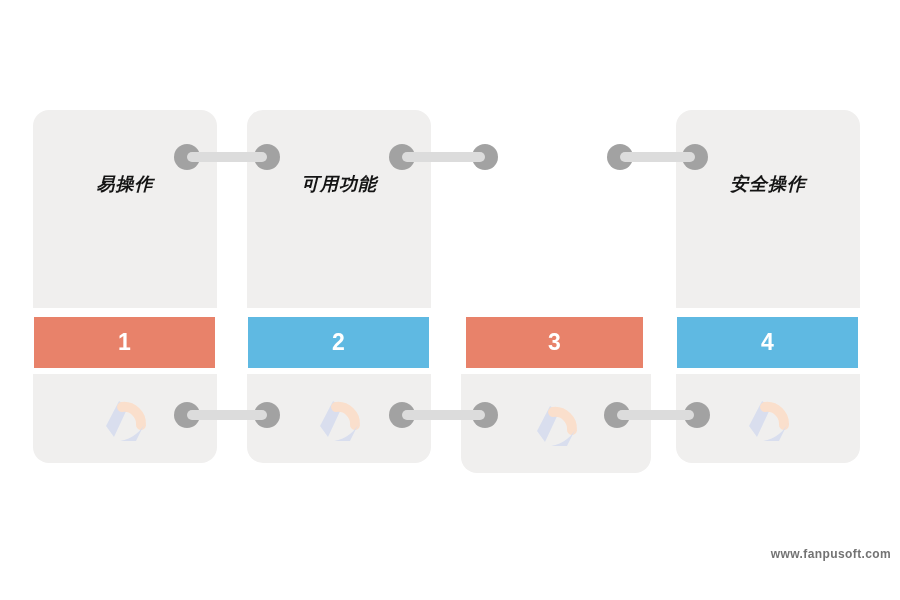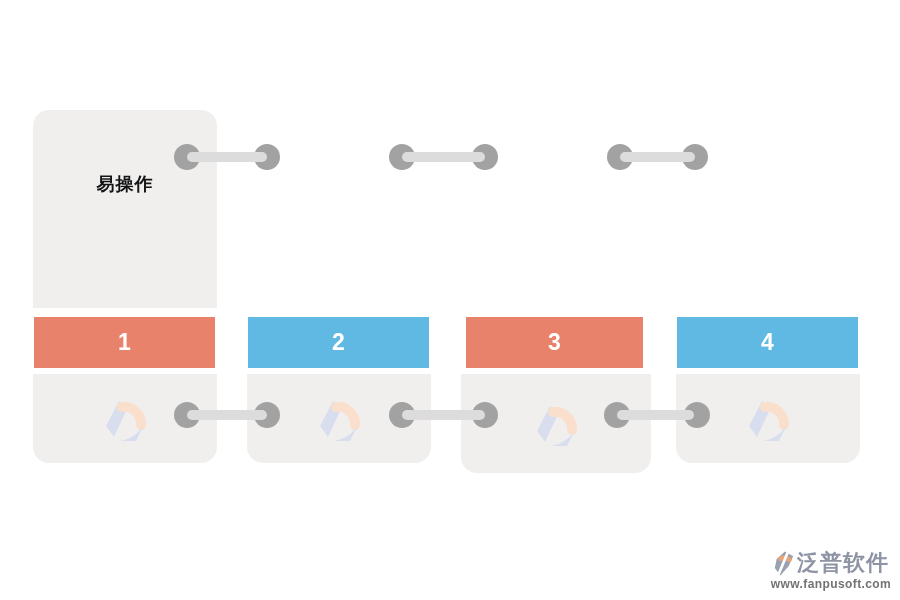--- a/index.html
+++ b/index.html
@@ -17,21 +17,21 @@
 
   .sec-top{
     position:absolute;left:0;right:0;top:0;height:198px;
     background:#f0efee;border-radius:16px 16px 0 0;
     display:flex;justify-content:center;align-items:flex-start;
   }
   .card-3 .sec-top{top:8px;height:187px;}
 
   .card-title{
     margin-top:62px;font-size:18px;font-weight:700;color:#141414;
-    text-align:center;line-height:1.35;letter-spacing:1px;
+    text-align:center;line-height:1.35;letter-spacing:1px;font-style:italic;
   }
   .card-3 .card-title{margin-top:50px;max-width:118px;}
 
   .bar{
     position:absolute;left:1px;right:2px;top:207px;height:51px;
     display:flex;align-items:center;justify-content:center;
   }
   .card-3 .bar{left:5px;right:8px;}
   .bar-num{color:#ffffff;font-size:23px;font-weight:700;}
 
@@ -67,20 +67,23 @@
   <div class="sec-bottom">
     <svg class="watermark" width="48" height="46" viewBox="0 0 48 46">
       <path d="M5,30 L18,5 L27,11 L13,41 Z" fill="#d8deef"></path>
       <path d="M21,11 A17,17 0 0 1 40,29" fill="none" stroke="#fbdfcb" stroke-width="10" stroke-linecap="round"></path>
       <path d="M19,45 C31,43 41,35 45,25 L35,45 Z" fill="#d8deef"></path>
     </svg>
   </div>
 </div>
 
 <div class="card card-2">
+  <div class="sec-top">
+    <div class="card-title">可用功能</div>
+  </div>
   <div class="bar" style="background-color: rgb(95, 185, 226);">
     <span class="bar-num">2</span>
   </div>
   <div class="sec-bottom">
     <svg class="watermark" width="48" height="46" viewBox="0 0 48 46">
       <path d="M5,30 L18,5 L27,11 L13,41 Z" fill="#d8deef"></path>
       <path d="M21,11 A17,17 0 0 1 40,29" fill="none" stroke="#fbdfcb" stroke-width="10" stroke-linecap="round"></path>
       <path d="M19,45 C31,43 41,35 45,25 L35,45 Z" fill="#d8deef"></path>
     </svg>
   </div>
@@ -93,20 +96,23 @@
   <div class="sec-bottom">
     <svg class="watermark" width="48" height="46" viewBox="0 0 48 46">
       <path d="M5,30 L18,5 L27,11 L13,41 Z" fill="#d8deef"></path>
       <path d="M21,11 A17,17 0 0 1 40,29" fill="none" stroke="#fbdfcb" stroke-width="10" stroke-linecap="round"></path>
       <path d="M19,45 C31,43 41,35 45,25 L35,45 Z" fill="#d8deef"></path>
     </svg>
   </div>
 </div>
 
 <div class="card card-4">
+  <div class="sec-top">
+    <div class="card-title">安全操作</div>
+  </div>
   <div class="bar" style="background-color: rgb(95, 185, 226);">
     <span class="bar-num">4</span>
   </div>
   <div class="sec-bottom">
     <svg class="watermark" width="48" height="46" viewBox="0 0 48 46">
       <path d="M5,30 L18,5 L27,11 L13,41 Z" fill="#d8deef"></path>
       <path d="M21,11 A17,17 0 0 1 40,29" fill="none" stroke="#fbdfcb" stroke-width="10" stroke-linecap="round"></path>
       <path d="M19,45 C31,43 41,35 45,25 L35,45 Z" fill="#d8deef"></path>
     </svg>
   </div>
@@ -130,22 +136,14 @@
 
 <div class="cdot" style="left:389px;top:402px;"></div>
 <div class="cdot" style="left:472px;top:402px;"></div>
 <div class="cline" style="left:402px;top:410px;width:83px;"></div>
 
 <div class="cdot" style="left:604px;top:402px;"></div>
 <div class="cdot" style="left:684px;top:402px;"></div>
 <div class="cline" style="left:617px;top:410px;width:77px;"></div>
 
 <div class="brand">
-  <div class="brand-row">
-    <svg width="22" height="27" viewBox="0 0 24 28">
-      <path d="M4,9 L13,1 L22,6 L17,17 L8,27 L2,19 Z" fill="#99a0b0"></path>
-      <path d="M8,9 A8,6 0 0 1 18,10" fill="none" stroke="#e9a379" stroke-width="5" stroke-linecap="round"></path>
-      <path d="M16,2 L6,26" stroke="#ffffff" stroke-width="3"></path>
-    </svg>
-    <span class="brand-name">泛普软件</span>
-  </div>
   <div class="brand-url">www.fanpusoft.com</div>
 </div>
 
 </body></html>

